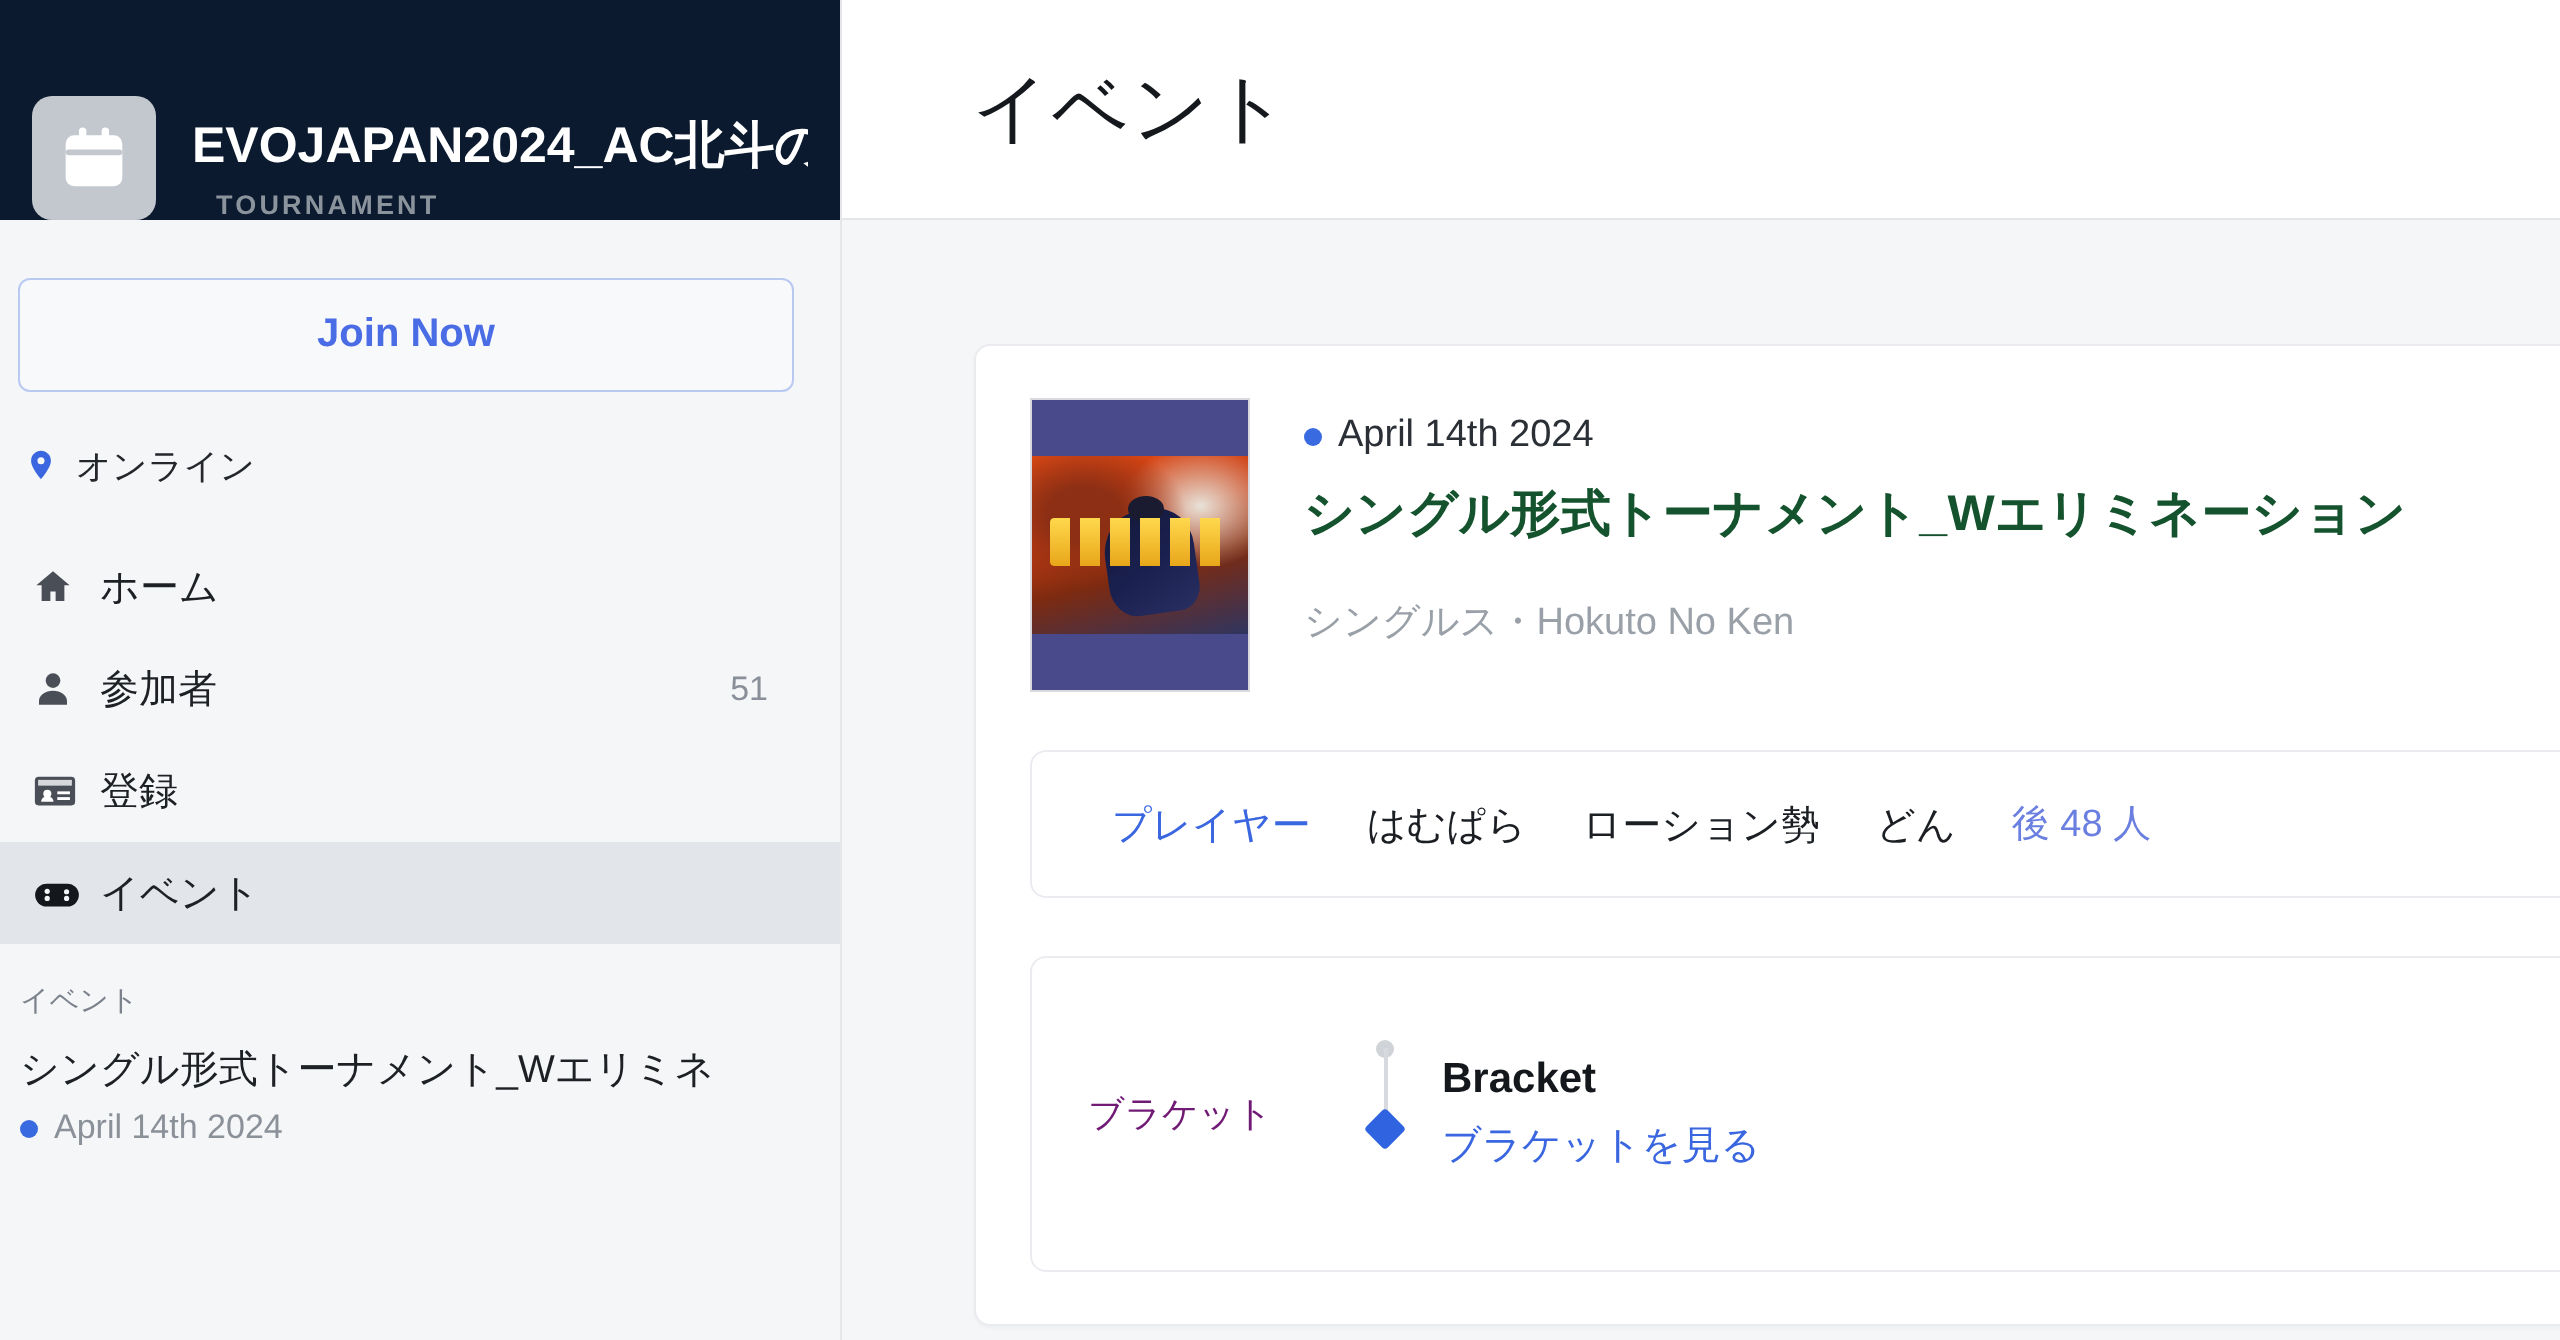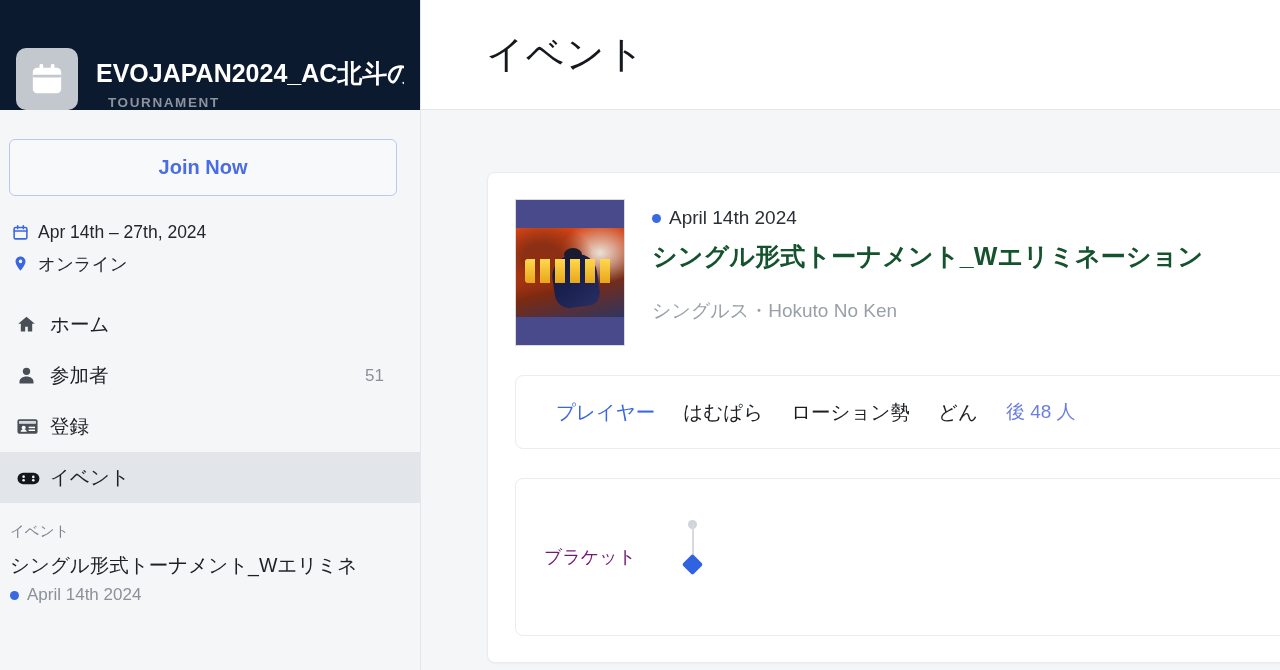--- a/index.html
+++ b/index.html
@@ -197,31 +197,20 @@
       </div>
     </div>
 
     <div class="join-wrap">
       <div class="join-btn">Join Now</div>
     </div>
 
     <div class="info-list">
       <div class="info-row">
         <span class="info-ico">
-          <svg width="17" height="17" viewBox="0 0 24 24" fill="none" stroke="#3a67e0" stroke-width="2.2" stroke-linecap="round">
-            <rect x="3" y="5" width="18" height="16" rx="2"></rect>
-            <line x1="3" y1="10" x2="21" y2="10"></line>
-            <line x1="8" y1="2.5" x2="8" y2="6.5"></line>
-            <line x1="16" y1="2.5" x2="16" y2="6.5"></line>
-          </svg>
-        </span>
-        <span class="info-txt">Apr 14th – 27th, 2024</span>
-      </div>
-      <div class="info-row">
-        <span class="info-ico">
           <svg width="17" height="17" viewBox="0 0 24 24" fill="#3a67e0">
             <path d="M12 2C8.2 2 5 5.1 5 9c0 5.2 7 13 7 13s7-7.8 7-13c0-3.9-3.2-7-7-7zm0 9.5A2.5 2.5 0 1 1 12 6.5a2.5 2.5 0 0 1 0 5z"></path>
           </svg>
         </span>
         <span class="info-txt">オンライン</span>
       </div>
     </div>
 
     <div class="nav-list">
 
@@ -326,19 +315,23 @@
           <span class="pl-more">後 48 人</span>
         </div>
 
         <div class="panel panel-bracket">
           <span class="bk-label">ブラケット</span>
           <span class="bk-timeline">
             <span class="bk-topdot"></span>
             <span class="bk-line"></span>
             <span class="bk-diamond"></span>
           </span>
+          <span class="bk-text">
+            <div class="bk-title">Bracket</div>
+            <div class="bk-link">ブラケットを見る</div>
+          </span>
         </div>
 
       </div>
     </div>
 
   </div>
 </div>
 
 </body></html>

